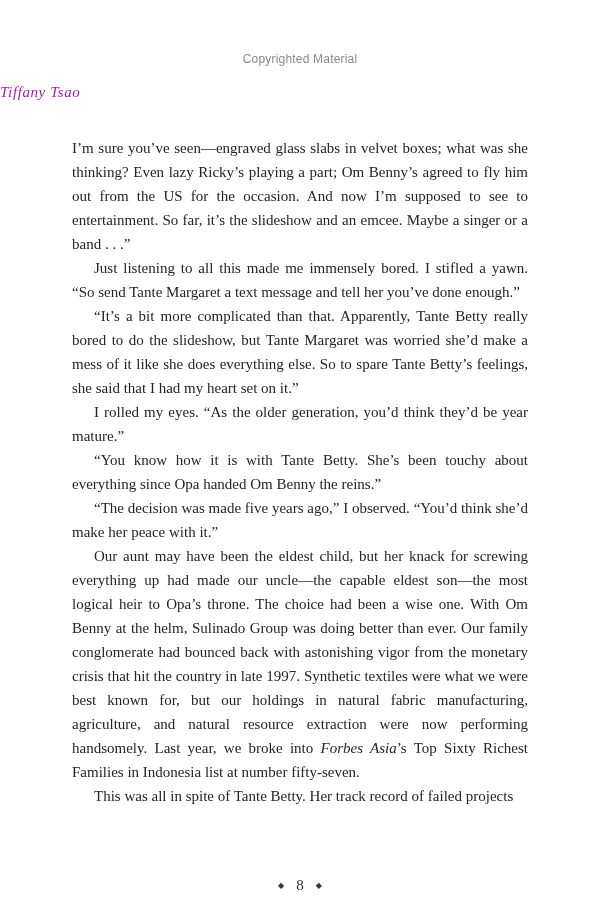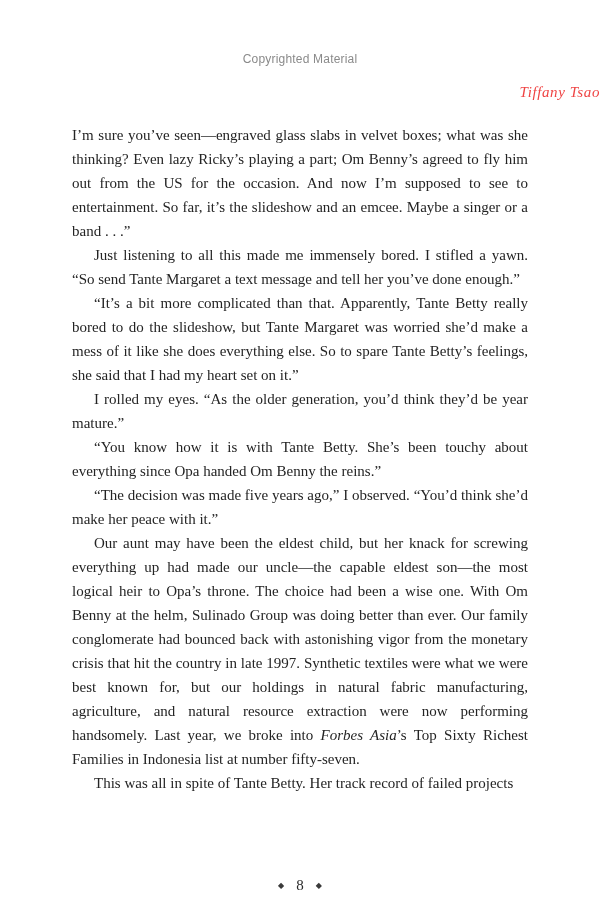--- a/index.html
+++ b/index.html
@@ -27,29 +27,29 @@
     color: #8a8a8a;
     letter-spacing: 0.2px;
   }
   .notice.top { top: 12px; }
   .notice.bottom { top: 874px; }
   .author {
     position: absolute;
     top: 44px;
     left: 0;
     width: 100%;
-    text-align: right;
+    text-align: left;
     font-style: italic;
     font-size: 15px;
     letter-spacing: 0.6px;
-    color: #ef4444;
+    color: #a21caf;
   }
   .text-block {
     position: absolute;
-    top: 83px;
+    top: 96px;
     left: 72px;
     right: 72px;
     font-size: 15px;
     line-height: 24px;
     text-align: justify;
   }
   .para {
     margin: 0;
     text-indent: 22px;
   }

